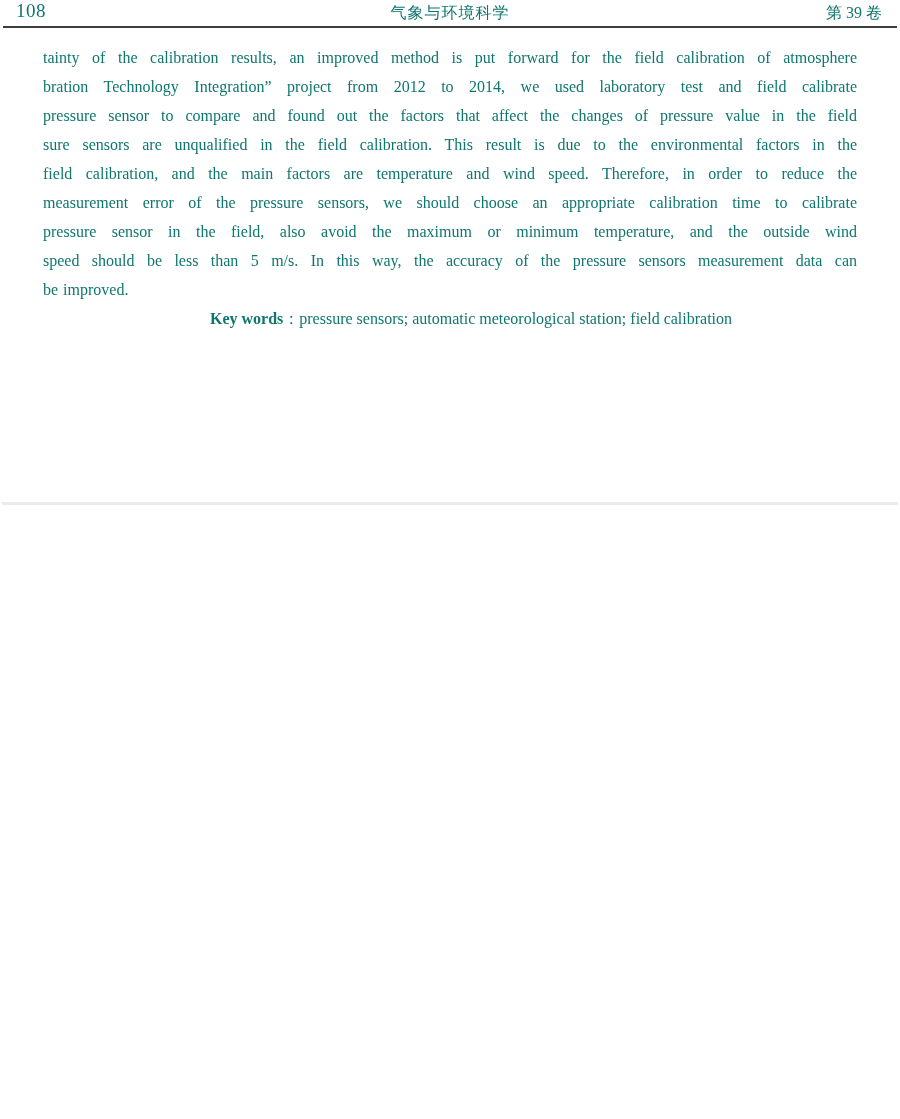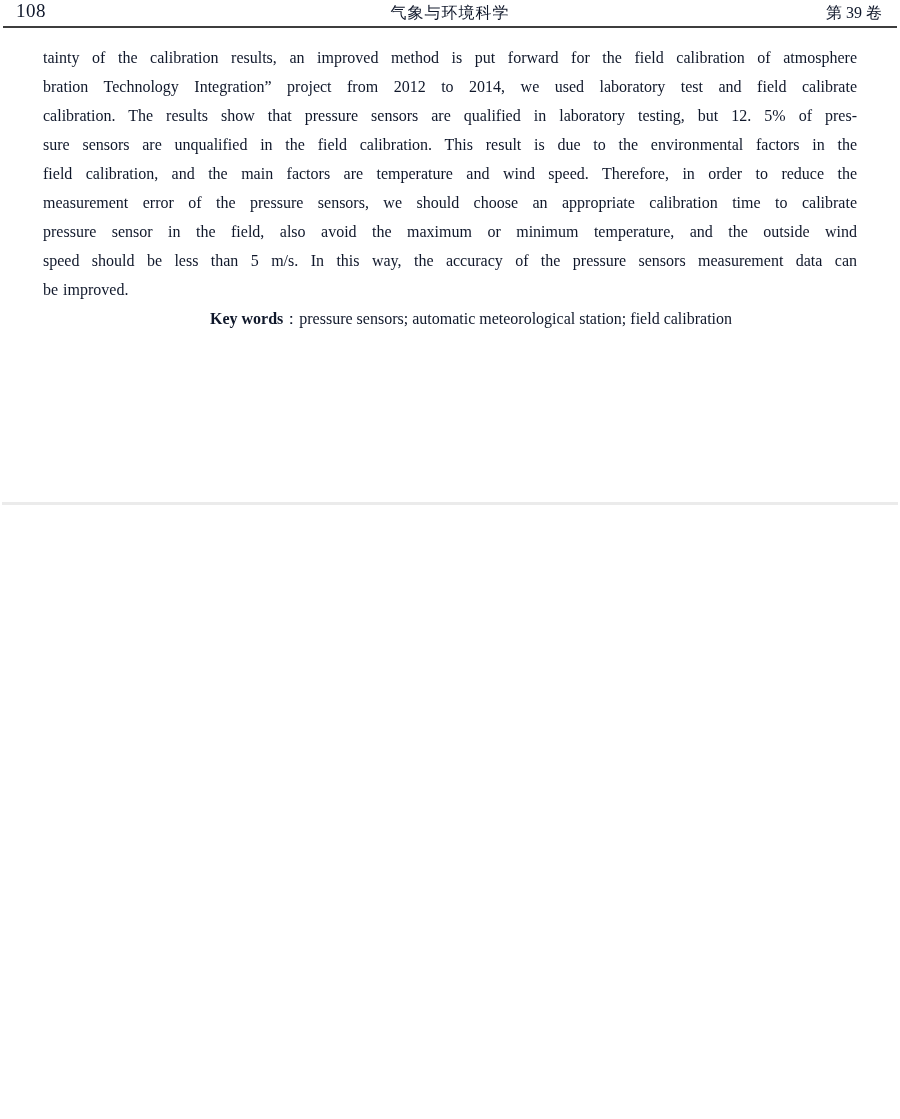--- a/index.html
+++ b/index.html
@@ -6,21 +6,21 @@
     margin: 0;
     padding: 0;
     background: #ffffff;
   }
   .page {
     position: relative;
     width: 900px;
     height: 1119px;
     background: #ffffff;
     font-family: "Liberation Serif", "DejaVu Serif", serif;
-    color: #0f172a;
+    color: #0f766e;
     overflow: hidden;
   }
 
   
   .running-head {
     position: absolute;
     top: 0;
     left: 0;
     right: 0;
     height: 26px;
@@ -107,21 +107,21 @@
   <div class="running-head">
     <span class="head-pagenum">108</span>
     <span class="head-journal">气象与环境科学</span>
     <span class="head-volume">第 39 卷</span>
     <div class="head-rule"></div>
   </div>
 
   <div class="abstract">
     <div class="tline">tainty of the calibration results, an improved method is put forward for the field calibration of atmosphere</div>
     <div class="tline">bration Technology Integration” project from 2012 to 2014, we used laboratory test and field calibrate</div>
-    <div class="tline">calibration. The results show that pressure sensors are qualified in laboratory testing, but 12. 5% of pres-</div>
+    <div class="tline">pressure sensor to compare and found out the factors that affect the changes of pressure value in the field</div>
     <div class="tline">sure sensors are unqualified in the field calibration. This result is due to the environmental factors in the</div>
     <div class="tline">field calibration, and the main factors are temperature and wind speed. Therefore, in order to reduce the</div>
     <div class="tline">measurement error of the pressure sensors, we should choose an appropriate calibration time to calibrate</div>
     <div class="tline">pressure sensor in the field, also avoid the maximum or minimum temperature, and the outside wind</div>
     <div class="tline">speed should be less than 5 m/s. In this way, the accuracy of the pressure sensors measurement data can</div>
     <div class="tline lastline">be improved.</div>
 
     <div class="kwline">
       <span class="kw-label">Key words</span><span>：</span><span>pressure sensors; automatic meteorological station; field calibration</span>
     </div>

